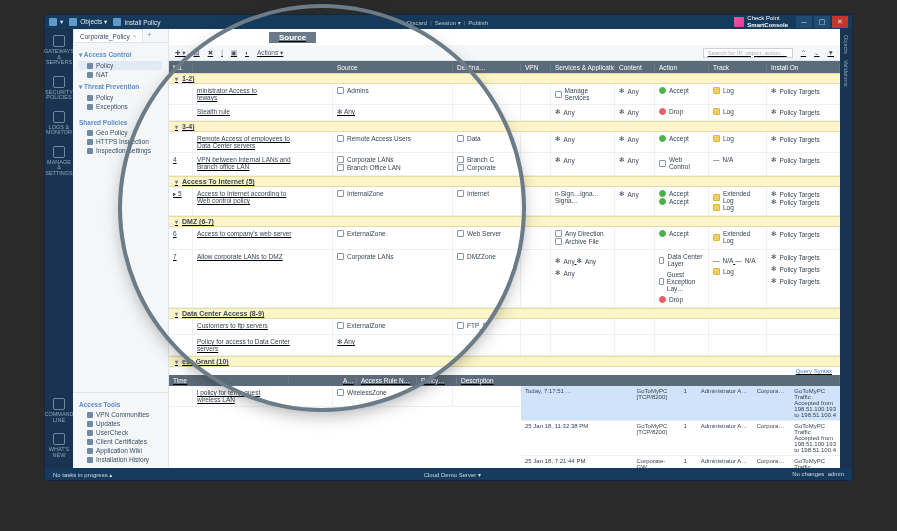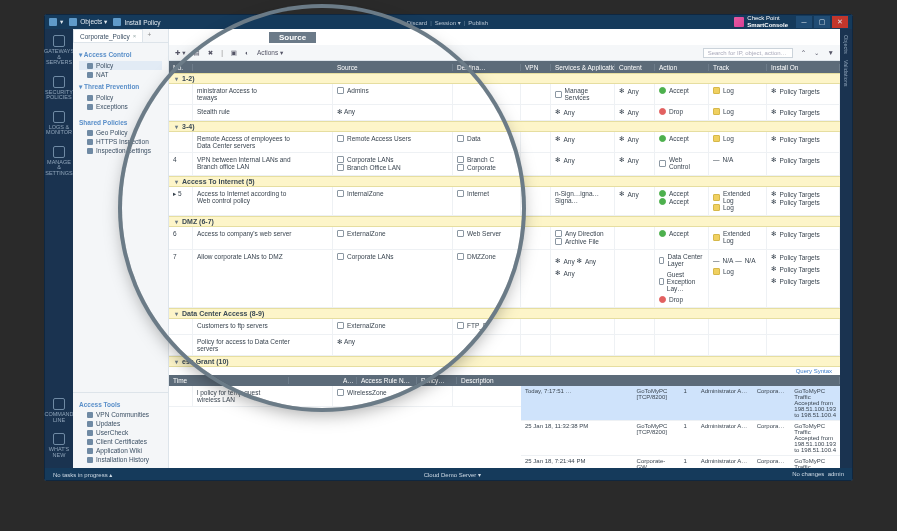--- a/index.html
+++ b/index.html
@@ -24,21 +24,21 @@
 .sidebar{width:96px;background:#f4f6f8;display:flex;flex-direction:column;border-right:1px solid #dde4ea;font-size:6.5px;color:#3b4f63;}
 .tabs{display:flex;height:14px;border-bottom:1px solid #dde4ea;}
 .tab{padding:2px 6px;background:#fff;border:1px solid #dde4ea;border-bottom:none;font-size:6.5px;display:flex;align-items:center;gap:3px;}
 .tab .x{color:#9aa;font-size:6px;}
 .tab-add{padding:2px 4px;color:#888;}
 .sb-section{padding:4px 6px;}
 .sb-heading{color:#5a8fc9;font-weight:600;margin:4px 0 2px;}
 .sb-item{padding:1px 0 1px 8px;display:flex;gap:3px;align-items:center;color:#3b4f63;}
 .sb-item.sel{background:#e2ebf5;}
 .sb-ico{width:6px;height:6px;display:inline-block;background:#6f8aa4;border-radius:1px;}
-.main{flex:1;display:flex;flex-direction:column;min-width:0;background:#fff;}
+.main{flex:1;display:flex;flex-direction:column;min-width:0;background:#fff;text-decoration:underline;}
 .toolbar{height:16px;background:#f5f7f9;border-bottom:1px solid #dde4ea;display:flex;align-items:center;padding:0 6px;gap:8px;font-size:6.5px;color:#556;}
 .toolbar .sp{flex:1;}
 .tool{display:inline-flex;align-items:center;gap:2px;}
 .search{border:1px solid #cbd3da;padding:1px 4px;width:90px;background:#fff;color:#aab;font-size:6px;}
 .source-label{background:#6b7a88;color:#fff;padding:1px 10px;font-size:8px;font-weight:600;margin-left:100px;}
 .table-head{display:flex;background:#5c6b79;color:#fff;font-size:6.5px;height:12px;align-items:center;}
 .th{padding:0 4px;border-right:1px solid #6d7c8a;white-space:nowrap;overflow:hidden;}
 .c-no{width:24px;}.c-name{width:140px;}.c-src{width:120px;}.c-dst{width:68px;}
 .c-vpn{width:30px;}.c-svc{width:64px;}.c-ctn{width:40px;}.c-act{width:54px;}.c-trk{width:58px;}.c-ins{flex:1;min-width:50px;}
 .rows{flex:1;overflow:hidden;}

